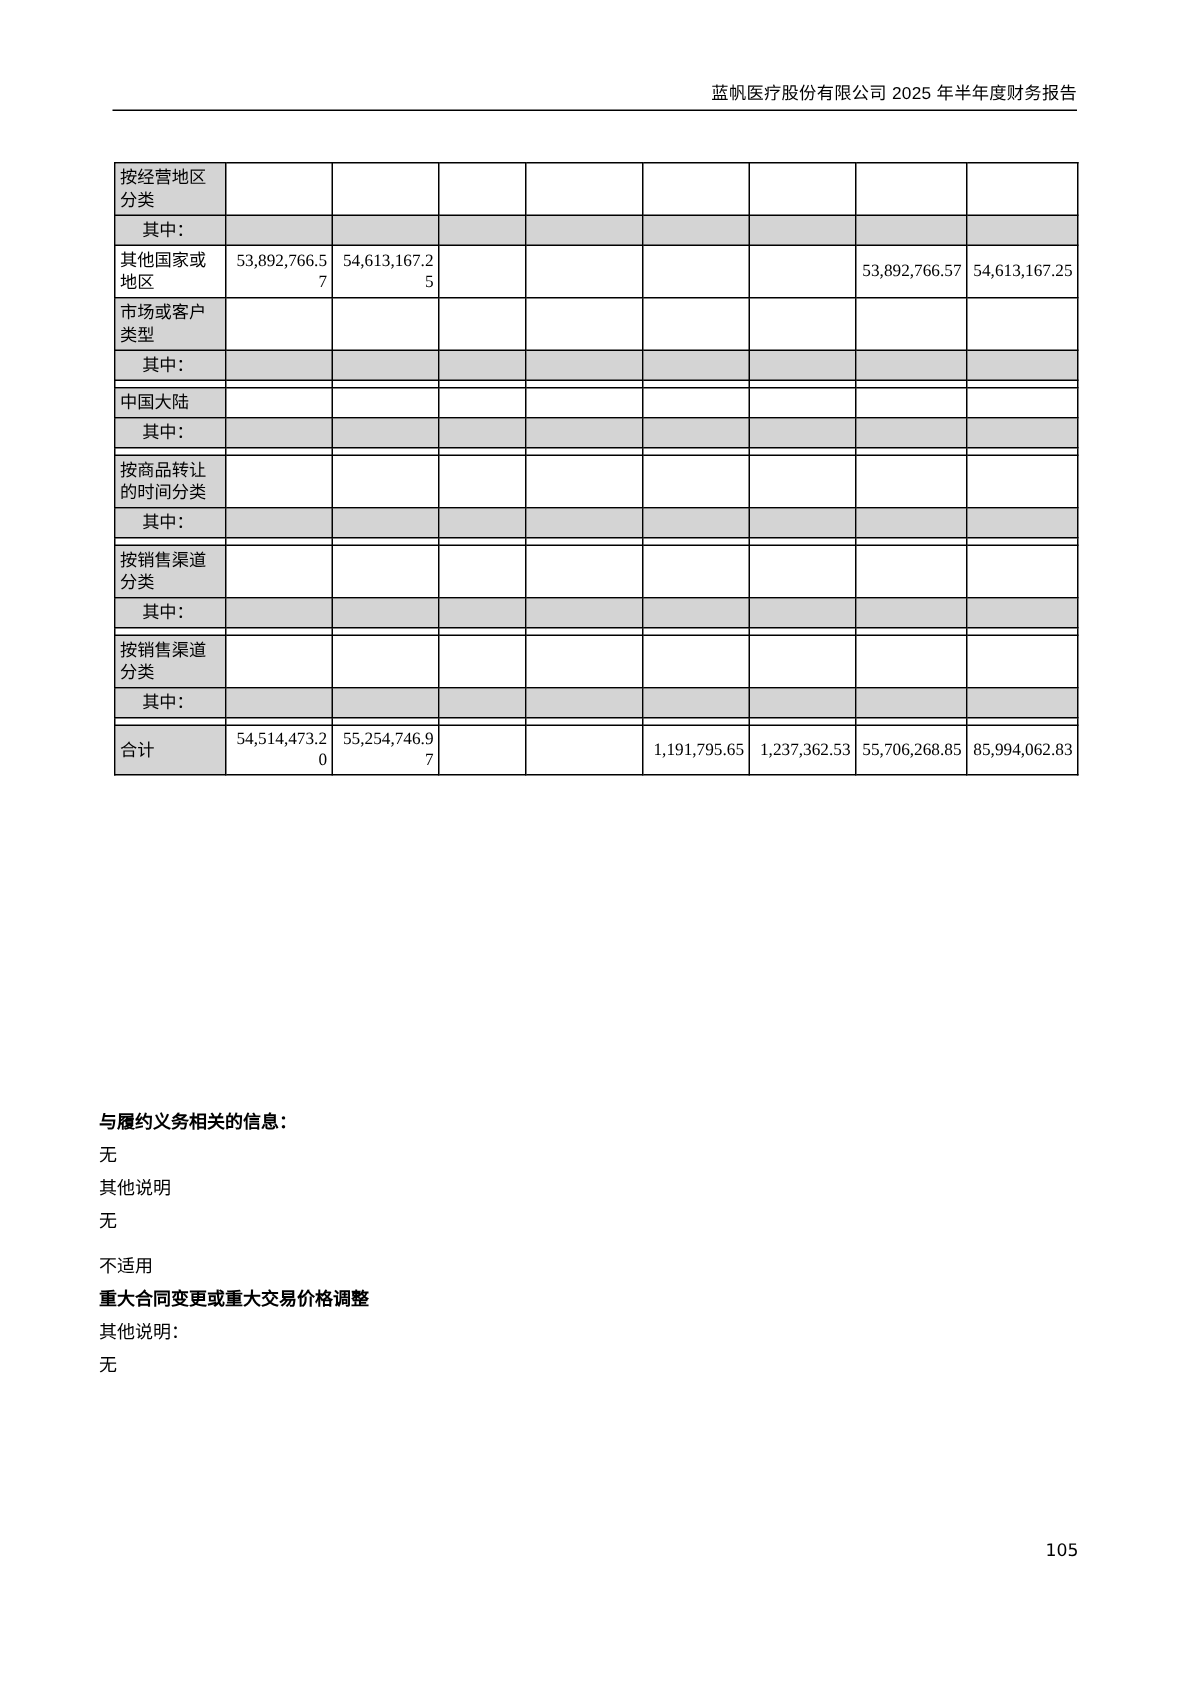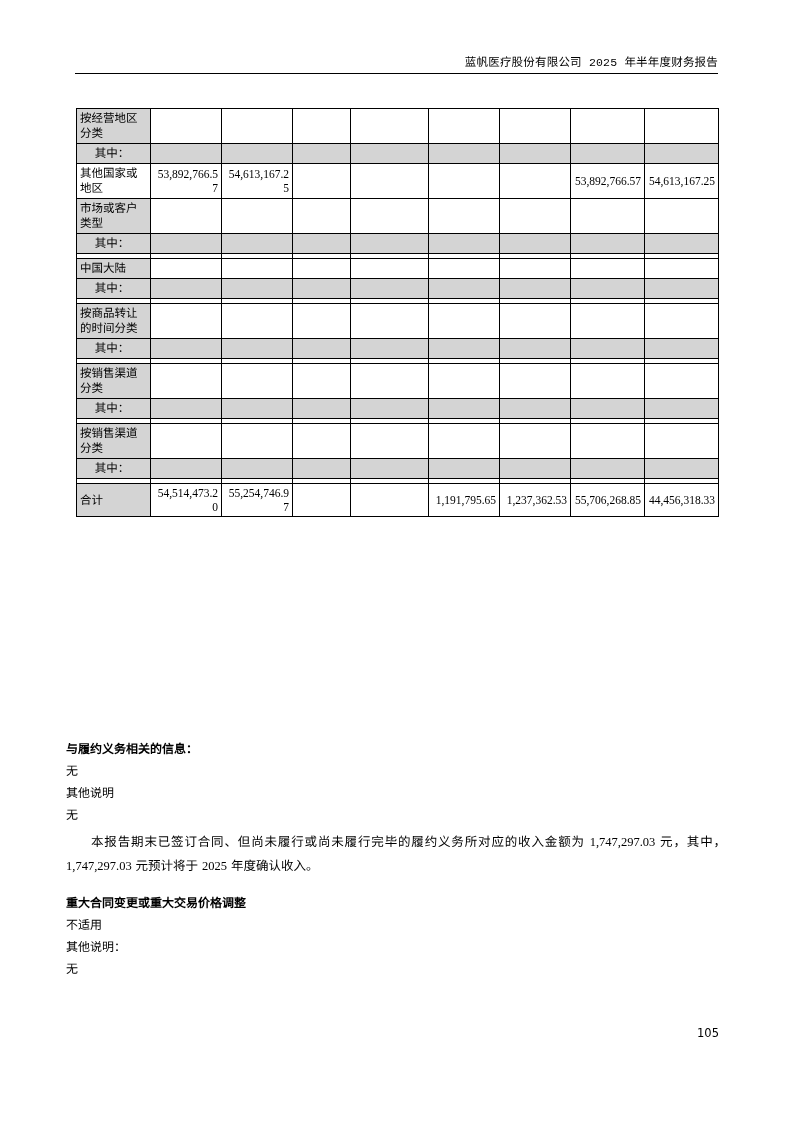--- a/index.html
+++ b/index.html
@@ -25,21 +25,21 @@
 
   
   .header-zone {
     position: absolute;
     left: 75px;
     top: 55px;
     width: 643px;
   }
   .header-text {
     text-align: right;
-    font-family: Liberation Mono, monospace;
+    font-family: Liberation Sans, sans-serif;
     font-size: 11.5px;
     line-height: 16px;
     letter-spacing: .2px;
     white-space: nowrap;
   }
   .header-rule {
     margin-top: 2px;
     border-bottom: 1.2px solid #000000;
     width: 100%;
   }
@@ -88,21 +88,21 @@
   td.shade { background: #d4d4d4; }
 
   
   .body-zone {
     position: absolute;
     left: 66px;
     top: 738px;
     width: 660px;
   }
   .ln {
-    font-family: Liberation Serif, serif;
+    font-family: Liberation Mono, monospace;
     font-size: 12px;
     line-height: 22px;
     margin: 0;
     white-space: nowrap;
   }
   .ln.b { font-weight: bold; }
   .para {
     font-family: "DejaVu Sans", "Liberation Sans", sans-serif;
     font-size: 12.5px;
     line-height: 24px;
@@ -350,37 +350,36 @@
           </tr>
           <tr>
             <td class="lbl shade">合计</td>
             <td class="num">54,514,473.20</td>
             <td class="num">55,254,746.97</td>
             <td class="num"></td>
             <td class="num"></td>
             <td class="num">1,191,795.65</td>
             <td class="num">1,237,362.53</td>
             <td class="num">55,706,268.85</td>
-            <td class="num">44,456,318.33</td>
+            <td class="num">85,994,062.83</td>
           </tr>
         </tbody>
     </table>
   </div>
 
   <div class="body-zone">
     <p class="ln b">与履约义务相关的信息：</p>
     <p class="ln">无</p>
     <p class="ln">其他说明</p>
     <p class="ln">无</p>
 
-    <p class="para"><span>本报告期末已签订合同、但尚未履行或尚未履行完毕的履约义务所对应的收入金额为 </span><span class="nm">1,747,297.03</span><span> 元，其中，</span><span class="nm">1,747,297.03</span><span> 元预计将于 </span><span class="nm">2025</span><span> 年度确认收入。</span></p>
 
     <div class="gap"></div>
 
+    <p class="ln">不适用</p>
     <p class="ln b">重大合同变更或重大交易价格调整</p>
-    <p class="ln">不适用</p>
     <p class="ln">其他说明：</p>
     <p class="ln">无</p>
   </div>
 
   <div class="pageno">105</div>
 
 </div>
 
 </body></html>

